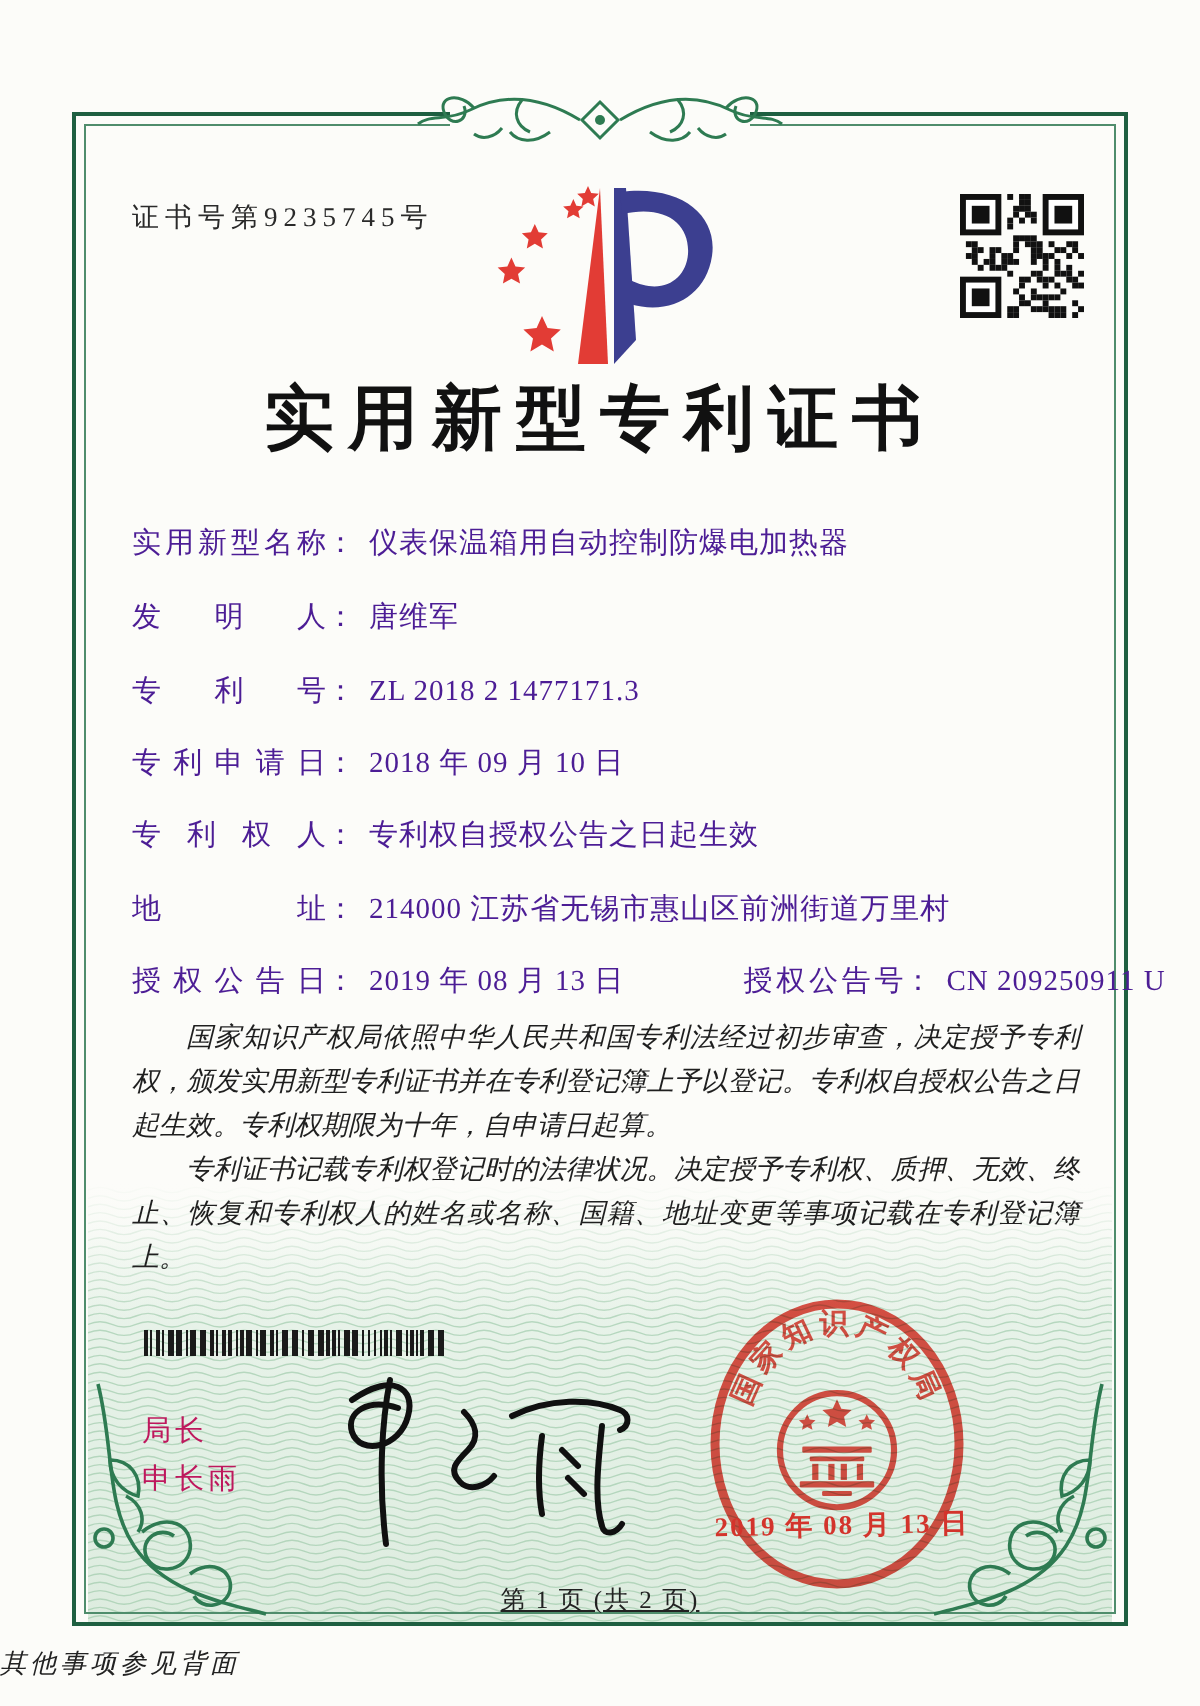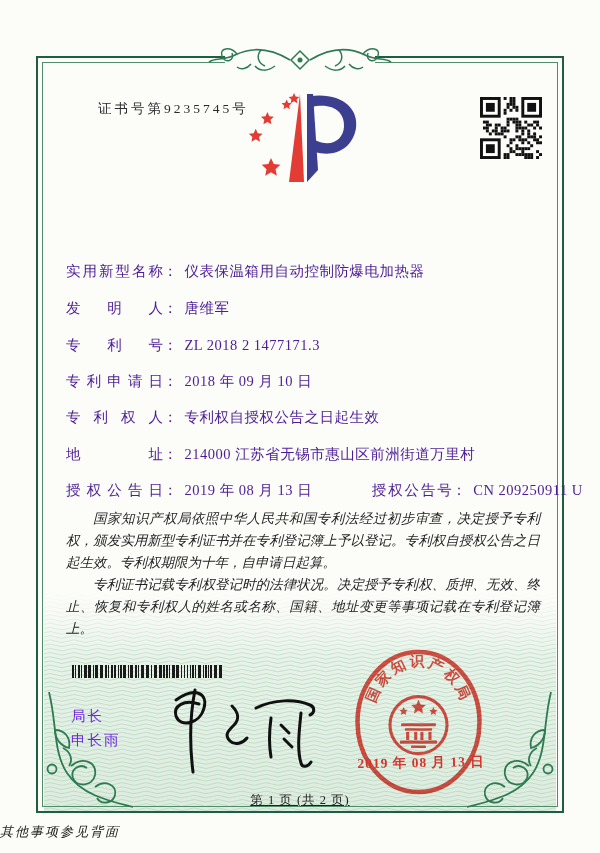--- a/index.html
+++ b/index.html
@@ -15,21 +15,21 @@
 
   
   .band { position:absolute; left:44px; top:590px; width:512px; height:221px;
           background:linear-gradient(180deg, rgba(233,244,235,0) 0%, rgba(230,242,232,.85) 18%, #e3f0e5 60%, #ddecdf 100%);
           overflow:hidden; }
   .band svg { position:absolute; left:0; top:0; }
   .band-fade { position:absolute; left:0; top:0; width:100%; height:70px;
                background:linear-gradient(180deg, #fcfcf9 0%, rgba(252,252,249,0) 100%); }
 
   .certno { position:absolute; left:66px; top:100px; font-size:13.5px; letter-spacing:3px;
-            color:#2a2a2a;margin-left:32px; }
+            color:#2a2a2a; }
   .logo { position:absolute; left:237px; top:88px; }
   .qr { position:absolute; left:480px; top:97px; width:62px; height:62px; }
 
   .title { position:absolute; left:0; top:186px; width:100%; text-align:center;
            font-size:35px; font-weight:700; letter-spacing:7px; color:#111; }
 
   .row { position:absolute; left:66px; width:480px; font-size:14.5px; color:#4c1d95;
          white-space:nowrap; }
   .flabel { display:inline-block; width:97px; text-align:justify; text-align-last:justify;
             text-justify:inter-character; vertical-align:bottom; }
@@ -37,21 +37,21 @@
   .fvalue { letter-spacing:.5px; }
   .grant2 { margin-left:56px; }
   .grant2 .flabel { width:80px; }
 
   .paras { position:absolute; left:66px; top:508px; width:474px; font-size:13.5px;
            line-height:22px; color:#1f1f1f; font-style:italic; text-align:justify; }
   .paras p { text-indent:2em; }
 
   .barcode { position:absolute; left:72px; top:665px; }
 
-  .signer { position:absolute; left:71px; top:704px; font-size:14.5px; color:#6d28d9;
+  .signer { position:absolute; left:71px; top:704px; font-size:14.5px; color:#be185d;
             line-height:24px; letter-spacing:2px; }
   .signature { position:absolute; left:150px; top:678px; }
 
   .seal { position:absolute; left:352px; top:648px; mix-blend-mode:multiply; opacity:.93; }
   .seal-date { position:absolute; left:356px; top:754px; width:130px; text-align:center;
                color:#d3342c; font-size:13.5px; letter-spacing:1px; transform:rotate(-1deg);
                font-weight:600; }
 
   .pageno { position:absolute; left:0; top:792px; width:100%; text-align:center;
             font-size:12.5px; color:#222; letter-spacing:1px;text-decoration:underline; }
@@ -276,20 +276,21 @@
       <rect x="51" y="57" width="3" height="3" fill="#111"></rect>
       <rect x="60" y="57" width="3" height="3" fill="#111"></rect>
       <rect x="24" y="60" width="3" height="3" fill="#111"></rect>
       <rect x="27" y="60" width="3" height="3" fill="#111"></rect>
       <rect x="45" y="60" width="3" height="3" fill="#111"></rect>
       <rect x="48" y="60" width="3" height="3" fill="#111"></rect>
       <rect x="51" y="60" width="3" height="3" fill="#111"></rect>
       <rect x="57" y="60" width="3" height="3" fill="#111"></rect>
     </svg>
 
+  <div class="title">实用新型专利证书</div>
 
   <div class="row" style="top:262px">
     <span class="flabel">实用新型名称</span><span class="fcolon">：</span><span class="fvalue">仪表保温箱用自动控制防爆电加热器</span>
   </div>
   <div class="row" style="top:299px">
     <span class="flabel">发明人</span><span class="fcolon">：</span><span class="fvalue">唐维军</span>
   </div>
   <div class="row" style="top:336px">
     <span class="flabel">专利号</span><span class="fcolon">：</span><span class="fvalue">ZL 2018 2 1477171.3</span>
   </div>

